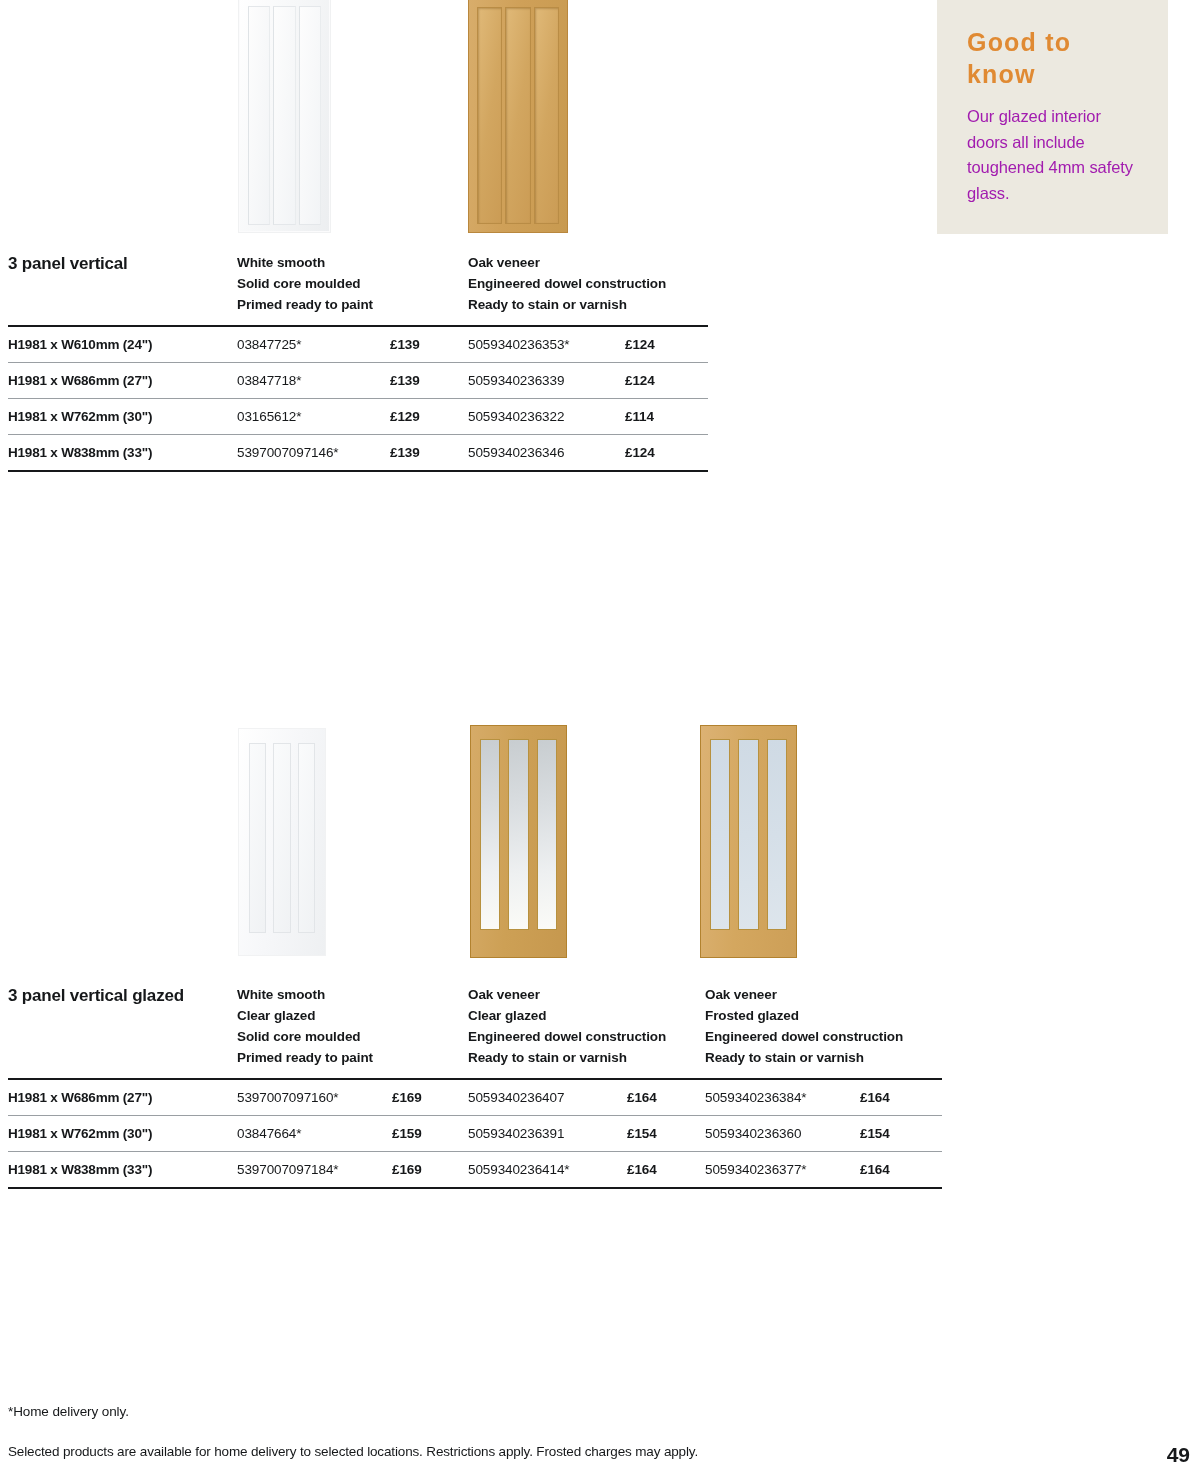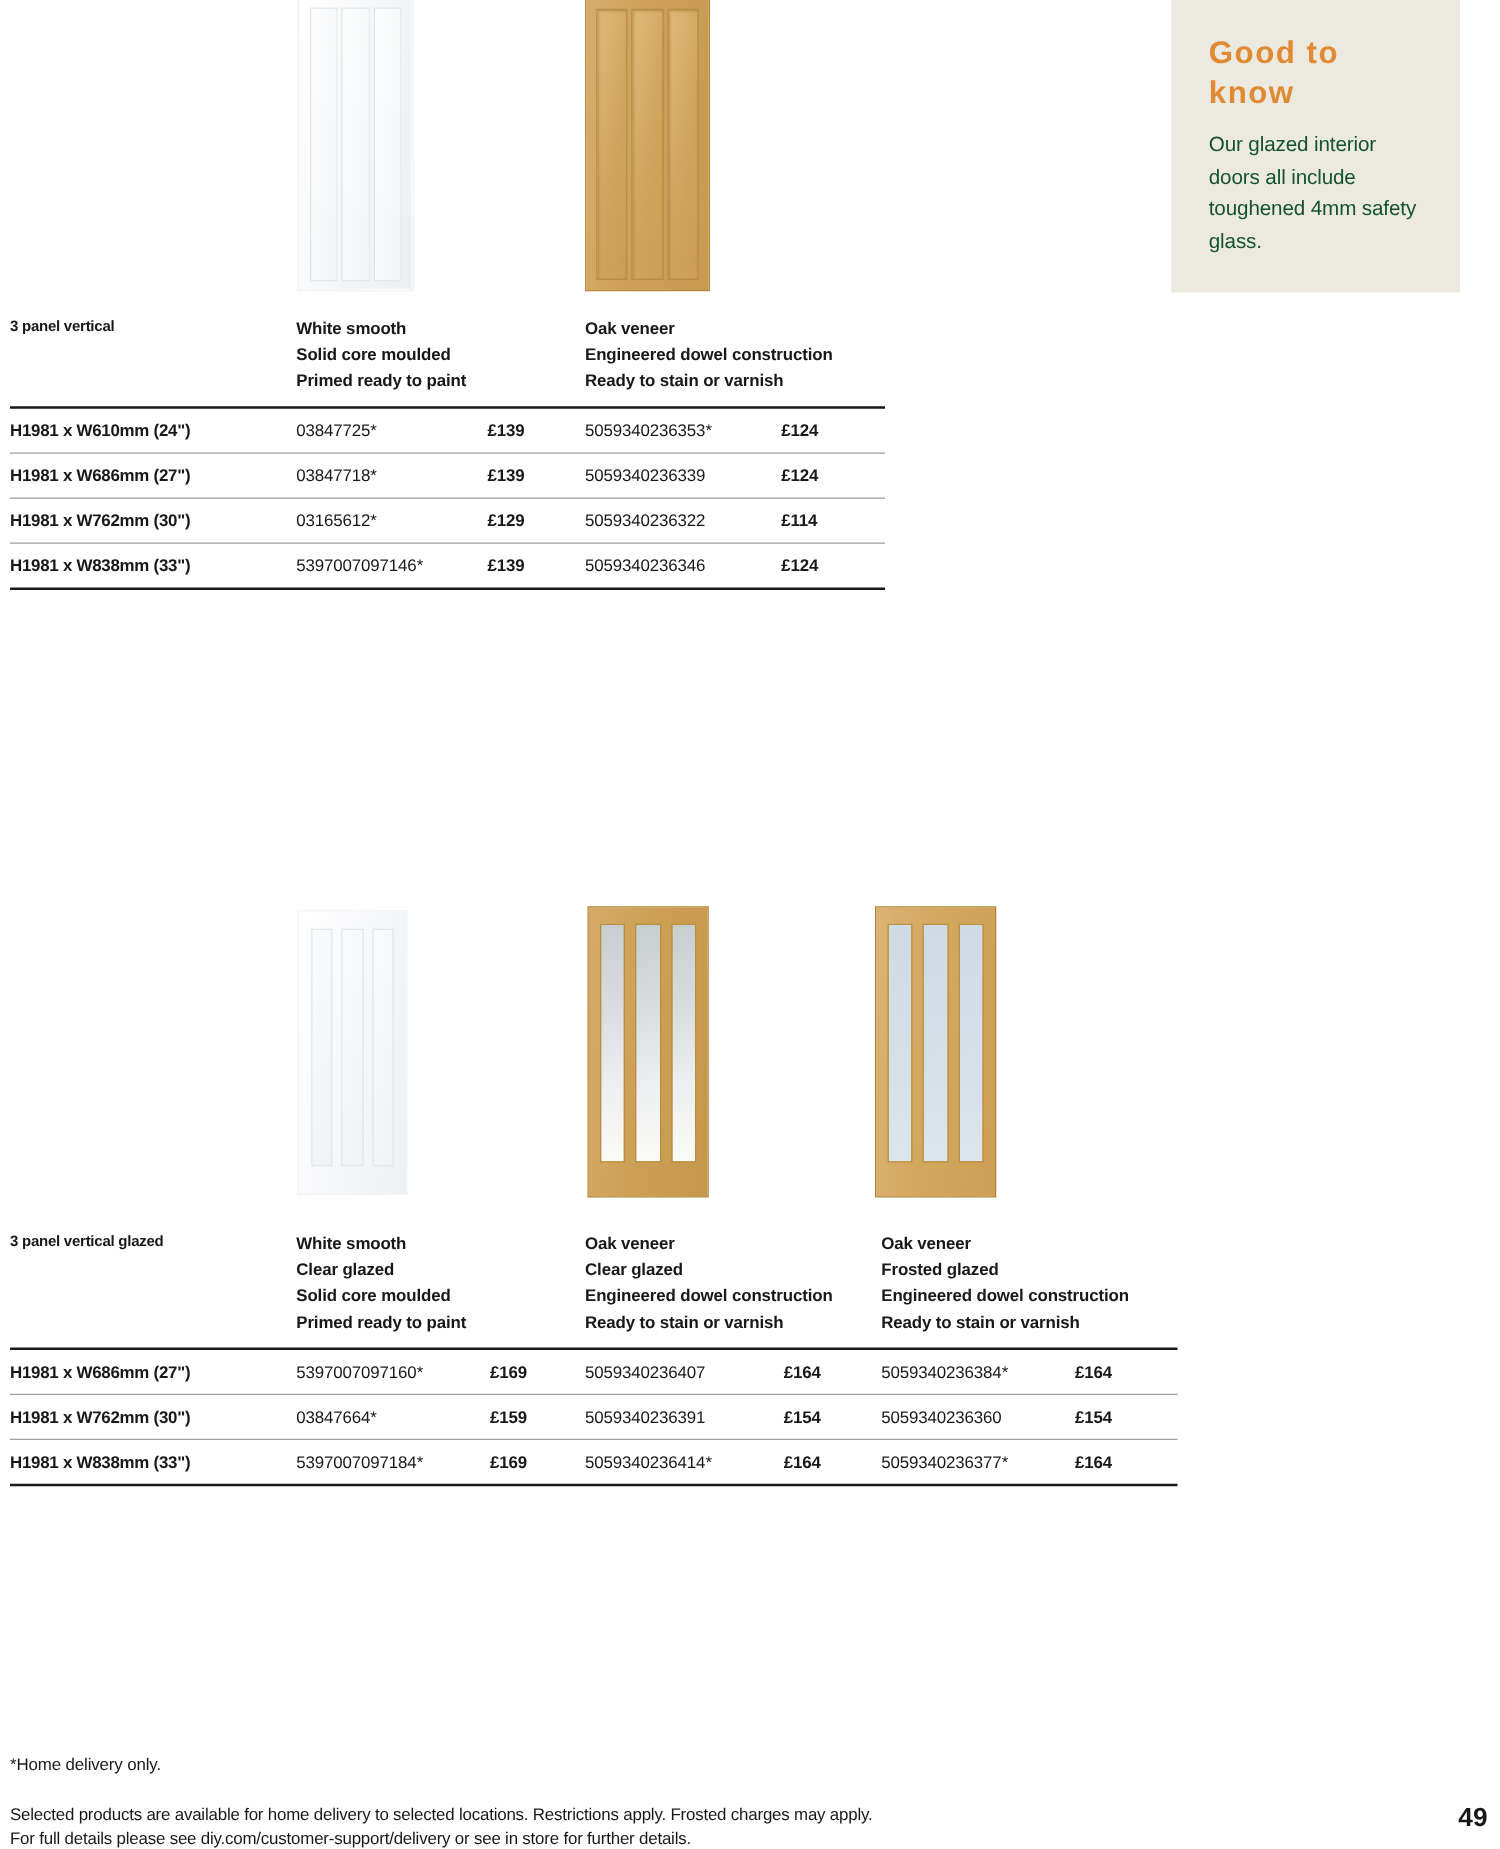--- a/index.html
+++ b/index.html
@@ -31,21 +31,21 @@
     color: #e08a33;
     font-size: 25px;
     font-weight: bold;
     line-height: 1.28;
     letter-spacing: 1.2px;
     margin: 0 0 14px 0;
   }
   .callout-body {
     font-size: 16.5px;
     line-height: 1.55;
-    color: #14532d;
+    color: #a21caf;
     font-weight: 500;
     margin: 0;
     letter-spacing: -0.1px;
   }
 
   
   .door {
     position: absolute;
   }
   .door-frame {
@@ -128,21 +128,21 @@
   
   .ptable {
     position: absolute;
     left: 8px;
   }
   .ptable-head {
     display: flex;
     align-items: flex-start;
   }
   .group-title {
-    font-size: 12px;
+    font-size: 17px;
     font-weight: bold;
     line-height: 1.22;
     letter-spacing: -0.2px;
     padding-top: 2px;
   }
   .col-head {
     font-size: 13.5px;
     font-weight: bold;
     line-height: 1.56;
     letter-spacing: -0.1px;
@@ -358,15 +358,14 @@
     <div class="cell-price" style="width:78px;">£164</div>
     <div class="cell-code" style="width:155px;">5059340236377*</div>
     <div class="cell-price" style="width:82px;">£164</div>
   </div>
   <div class="rule-bottom"></div>
 </div>
 
 <div class="footnote-star">*Home delivery only.</div>
 <div class="footnote-body">
   <div>Selected products are available for home delivery to selected locations. Restrictions apply. Frosted charges may apply.</div>
-  <div>For full details please see diy.com/customer-support/delivery or see in store for further details.</div>
 </div>
 <div class="page-no">49</div>
 
 </body></html>

